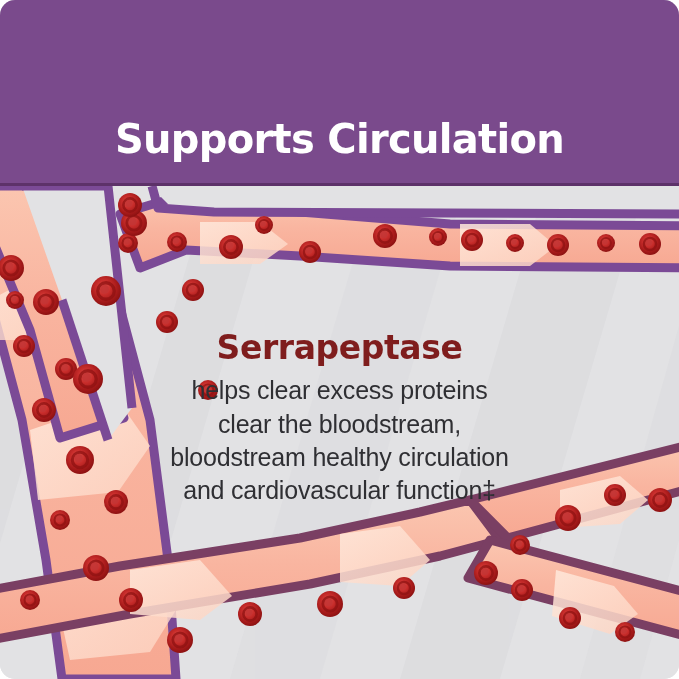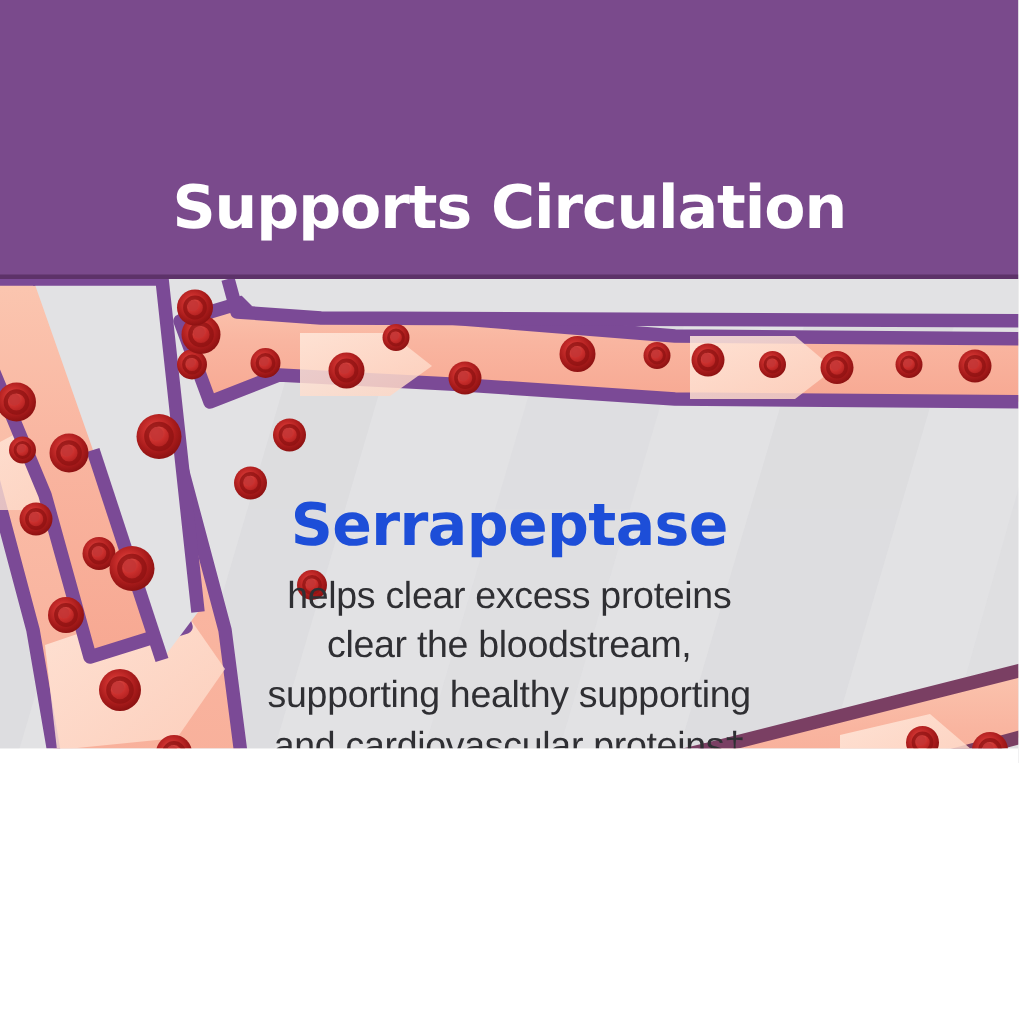--- a/index.html
+++ b/index.html
@@ -3,24 +3,25 @@
 <meta charset="utf-8">
 <style>
   html, body {
     margin: 0;
     padding: 0;
     background: #ffffff;
   }
   #infographic {
     position: relative;
     width: 679px;
-    height: 499px;
+    height: 679px;
     overflow: hidden;
     font-family: "Liberation Sans", sans-serif;
     background: #e2e2e4;
+    border-radius: 15px;
   }
 
   
   #artwork {
     position: absolute;
     inset: 0;
     width: 679px;
     height: 679px;
     display: block;
   }
@@ -57,24 +58,24 @@
   .copy-block {
     position: absolute;
     left: 0;
     top: 330px;
     width: 679px;
     z-index: 6;
     text-align: center;
     pointer-events: none;
   }
   .ingredient-name {
-    color: #1d4ed8;
+    color: #7f1d1d;
     font-family: "DejaVu Sans", sans-serif;
     font-weight: bold;
-    font-size: 39px;
+    font-size: 33px;
     letter-spacing: -0.4px;
     line-height: 1.1;
     margin: 0 0 8px 0;
   }
   .body-copy {
     color: #2f2f33;
     font-family: "Liberation Sans", sans-serif;
     font-weight: 400;
     font-size: 25px;
     line-height: 1.33;
@@ -386,18 +387,18 @@
 
   <div class="header-band">
     <div class="header-line">Supports Circulation</div>
   </div>
 
   <div class="copy-block">
     <p class="ingredient-name">Serrapeptase</p>
     <p class="body-copy">
       <span>helps clear excess proteins</span>
       <span>clear the bloodstream,</span>
-      <span>supporting healthy supporting</span>
-      <span>and cardiovascular proteins‡</span>
+      <span>bloodstream healthy circulation</span>
+      <span>and cardiovascular function‡</span>
     </p>
   </div>
 
 </div>
 
 </body></html>

